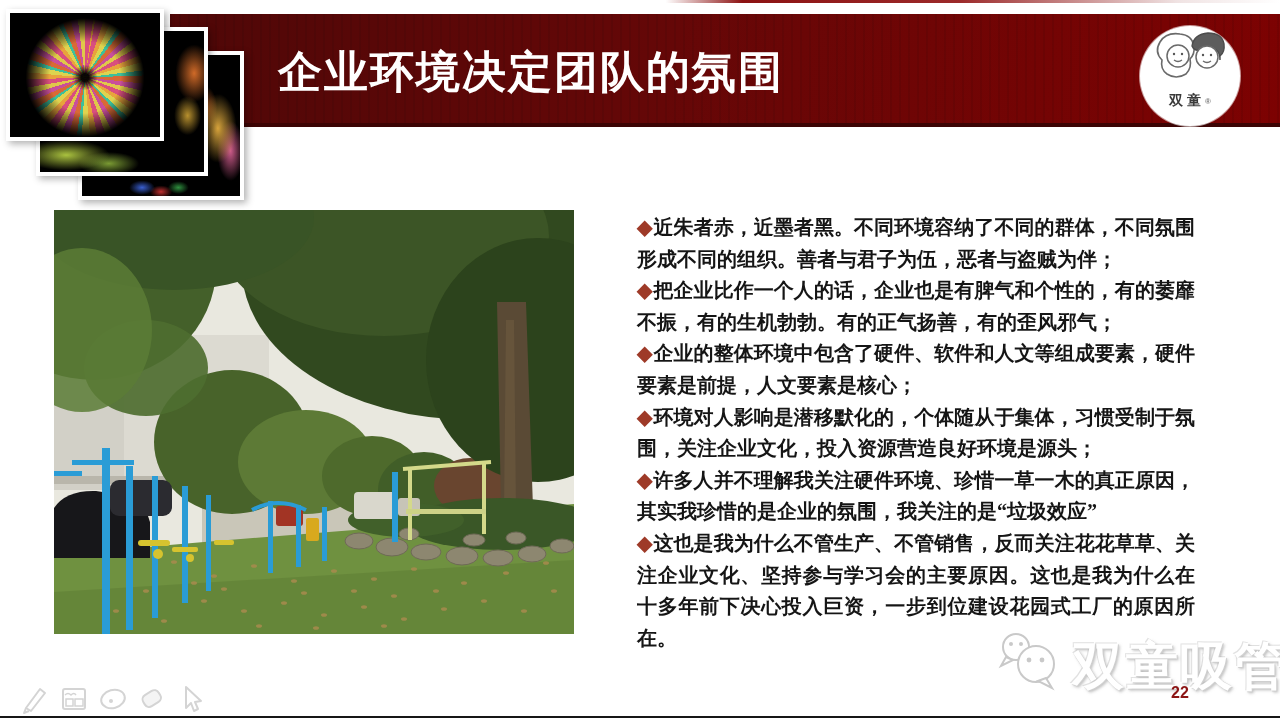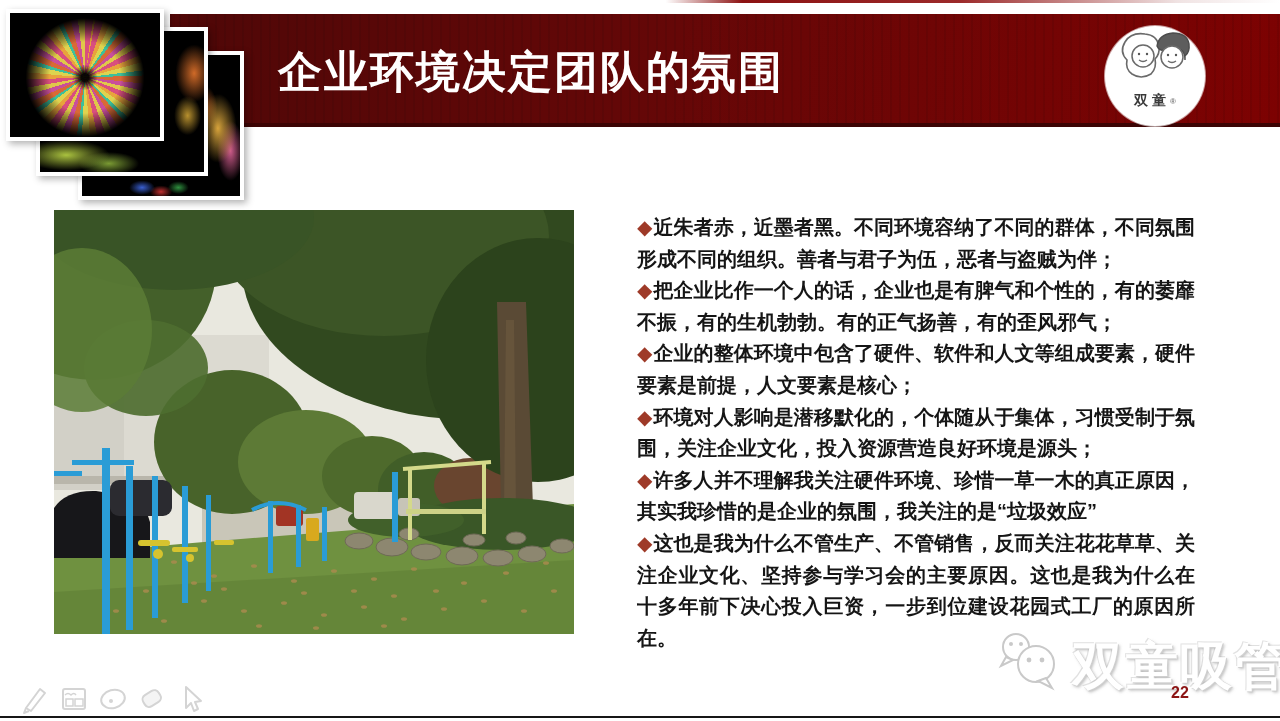--- a/index.html
+++ b/index.html
@@ -51,38 +51,38 @@
   .card-front .art{
     background:
       radial-gradient(circle at 50% 52%,rgba(0,0,0,.95) 0 4%,rgba(0,0,0,0) 13% 36%,#000 60%),
       repeating-conic-gradient(from 10deg at 50% 52%,
         #d94f7e 0deg 8deg,#e8a33c 8deg 15deg,#ded34f 15deg 23deg,
         #3fbf9a 23deg 28deg,#d86a36 28deg 36deg,#c94f9b 36deg 43deg,#e0c84a 43deg 50deg);
     background-color:#000;
   }
   
   .logo-badge{
-    position:absolute;left:1105px;top:26px;width:100px;height:100px;border-radius:50%;
+    position:absolute;left:1140px;top:26px;width:100px;height:100px;border-radius:50%;
     background:#fff;z-index:2;box-shadow:0 0 0 1px rgba(255,255,255,.6);
     text-align:center;
   }
   .logo-text{
     position:absolute;left:0;right:0;top:66px;font-size:14px;color:#3a3a3a;
     letter-spacing:4px;font-weight:bold;
   }
   .logo-text .reg{font-size:8px;letter-spacing:0;vertical-align:1px;color:#777;}
   
   .park{position:absolute;left:54px;top:210px;width:520px;height:424px;z-index:2;}
   
   .bullets{
     position:absolute;left:637px;top:212px;width:558px;z-index:2;
     font-size:20px;line-height:31.6px;color:#151515;font-weight:600;
     text-align:justify;
   }
-  .bullets p{margin:0;}
+  .bullets p{margin:0;font-family:Liberation Serif, serif;}
   .dia{color:#9e3a28;margin-right:1px;}
   
   .watermark{position:absolute;left:994px;top:630px;width:260px;height:62px;z-index:3;}
   .wm-text{
     position:absolute;left:78px;top:2px;font-size:52px;font-weight:bold;color:#fff;
     letter-spacing:2px;white-space:nowrap;
     text-shadow:1px 1px 0 #cfcfcf,2px 2px 3px rgba(140,140,140,.55),-1px -1px 0 #e2e2e2;
   }
   
   .page-number{

